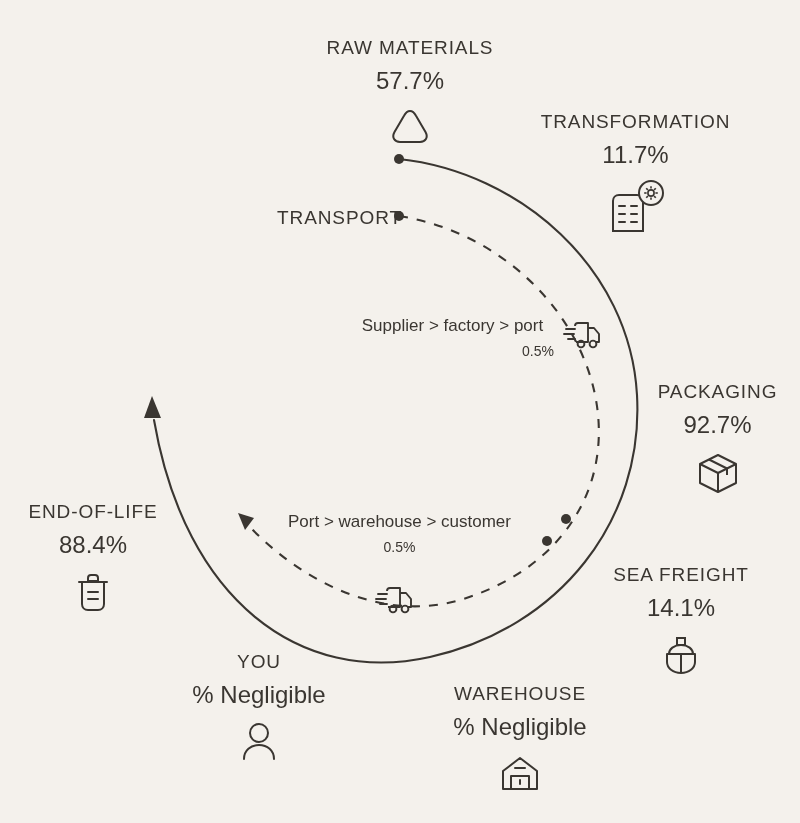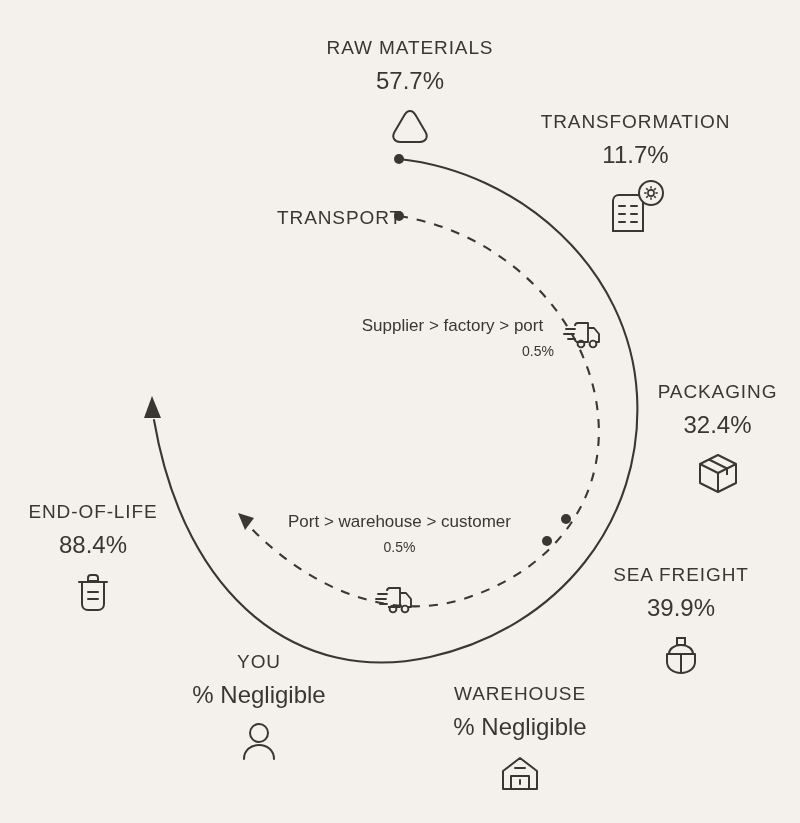--- a/index.html
+++ b/index.html
@@ -141,34 +141,34 @@
           <line x1="49.1" y1="17.1" x2="50.8" y2="18.8"></line>
           <line x1="50.8" y1="9.2" x2="49.1" y2="10.9"></line>
           <line x1="42.9" y1="17.1" x2="41.2" y2="18.8"></line>
         </g>
       </svg>
     </div>
   </div>
 
   <div class="node" style="left: 640px; top: 338px; width: 155px; margin-top: 44px;">
     <div class="title">PACKAGING</div>
-    <div class="value">32.4%</div>
+    <div class="value">92.7%</div>
     <div class="icon">
       <svg width="48" height="48" viewBox="0 0 48 48">
         <path d="M24 6 L42 15 L42 34 L24 43 L6 34 L6 15 Z" fill="none" stroke="#3a3631" stroke-width="2" stroke-linejoin="round"></path>
         <path d="M6 15 L24 24 L42 15" fill="none" stroke="#3a3631" stroke-width="2" stroke-linejoin="round"></path>
         <line x1="24" y1="24" x2="24" y2="43" stroke="#3a3631" stroke-width="2"></line>
         <path d="M15 10.5 L33 19.5 L33 26" fill="none" stroke="#3a3631" stroke-width="2" stroke-linejoin="round"></path>
       </svg>
     </div>
   </div>
 
   <div class="node" style="left: 595px; top: 565px; width: 172px;">
     <div class="title">SEA FREIGHT</div>
-    <div class="value">39.9%</div>
+    <div class="value">14.1%</div>
     <div class="icon">
       <svg width="48" height="48" viewBox="0 0 48 48">
         <rect x="20" y="6" width="8" height="7" fill="none" stroke="#3a3631" stroke-width="2"></rect>
         <path d="M12 22 C12 17 17 13 24 13 C31 13 36 17 36 22 Z" fill="none" stroke="#3a3631" stroke-width="2" stroke-linejoin="round"></path>
         <path d="M10 22 L38 22 L38 30 C38 36 32 41 24 41 C16 41 10 36 10 30 Z" fill="none" stroke="#3a3631" stroke-width="2" stroke-linejoin="round"></path>
         <line x1="24" y1="22" x2="24" y2="41" stroke="#3a3631" stroke-width="2"></line>
       </svg>
     </div>
   </div>
 

